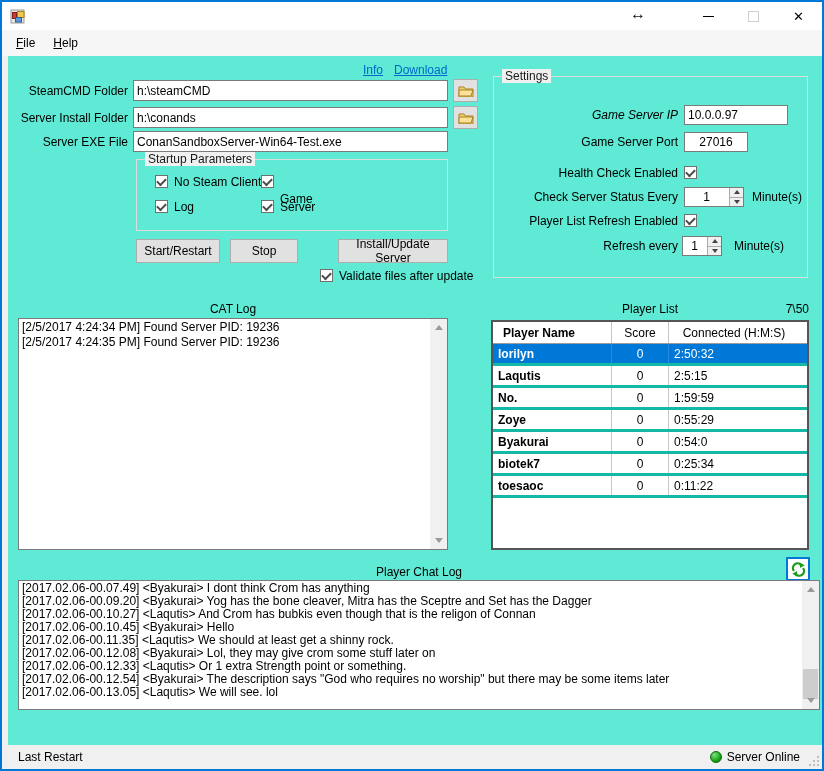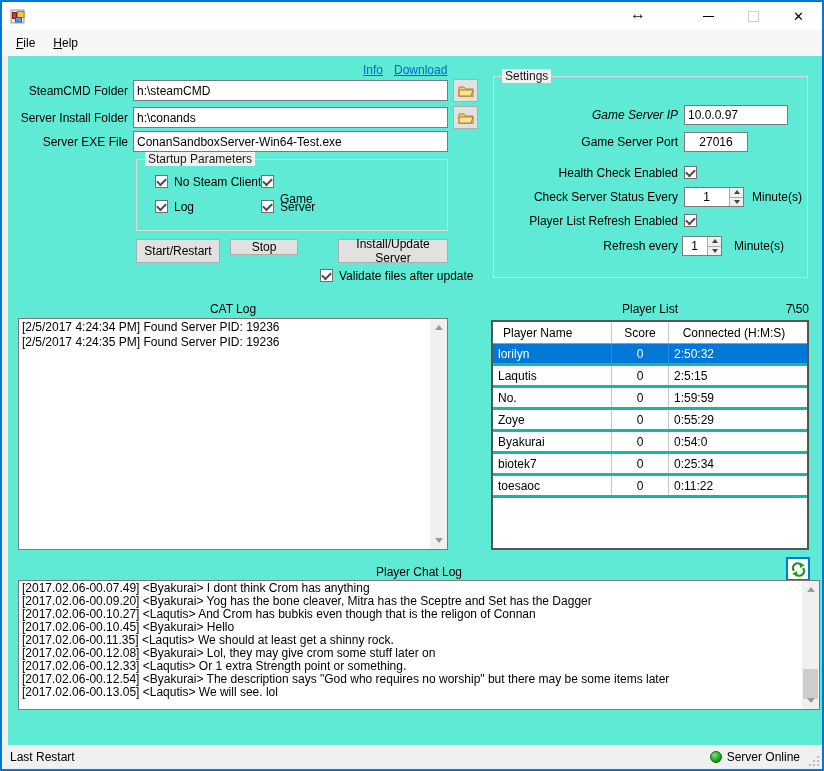--- a/index.html
+++ b/index.html
@@ -59,33 +59,33 @@
   .chev-up { width:0;height:0;border-left:4px solid transparent;border-right:4px solid transparent;border-bottom:5px solid #9a9a9a; }
   .chev-down { width:0;height:0;border-left:4px solid transparent;border-right:4px solid transparent;border-top:5px solid #9a9a9a; }
   .sb-thumb { position:absolute; left:1px; width:15px; background:#cdcdcd; }
 
   
   .ptable { position:absolute; left:483px; top:264px; width:318px; height:230px; background:#fff; border:2px solid #555; }
   .prow { display:flex; height:22px; border-bottom:3px solid #14b8a6; }
   .prow.header { border-bottom:1px solid #9b9b9b; }
   .pcell { border-right:1px solid #c6c6c6; display:flex; align-items:center; overflow:hidden; white-space:nowrap; }
   .pcell:last-child { border-right:none; }
-  .c-name { width:119px; padding-left:5px; }
+  .c-name { width:119px; padding-left:5px;font-weight:bold; }
   .c-score { width:57px; justify-content:center; }
   .c-conn { width:130px; padding-left:5px; }
   .header .c-name { padding-left:10px; }
   .header .c-conn { justify-content:center; padding-left:0; }
   .prow.selected { background:#0078d7; color:#fff; }
   .prow.selected .pcell { border-right-color:#2a8adf; }
 
   .refresh-btn { position:absolute; left:778px; top:501px; width:24px; height:24px; background:#fff; border:2px solid #0078d7; display:flex; align-items:center; justify-content:center; }
 
   
   .statusbar { position:absolute; left:0; top:743px; width:820px; height:24px; background:#f0f0f0; display:flex; align-items:center; }
-  .status-left { padding-left:8px; }
+  .status-left { padding-left:16px; }
   .status-right { margin-left:auto; display:flex; align-items:center; gap:5px; padding-right:22px; }
   .online-dot { width:12px; height:12px; border-radius:50%; background:radial-gradient(circle at 35% 30%, #7fe07f, #12a012 65%, #0a7a0a); border:1px solid #0a6a0a; }
   .grip { position:absolute; right:3px; bottom:3px; width:10px; height:10px; }
   .grip::after { content:""; position:absolute; right:0; bottom:0; width:2px; height:2px; background:#bdbdbd;
      box-shadow:-4px 0 0 #bdbdbd, -8px 0 0 #bdbdbd, 0 -4px 0 #bdbdbd, 0 -8px 0 #bdbdbd, -4px -4px 0 #bdbdbd; }
 </style>
 </head>
 <body>
 
 <div class="window">
@@ -140,21 +140,21 @@
     <span class="cb" style="left:147px; top:119px;" data-checked="true"></span>
     <span class="cb-label" style="left:166px; top:119px;">No Steam Client</span>
     <span class="cb" style="left:253px; top:119px;" data-checked="true"></span>
     <span class="cb-label" style="left:272px; top:119px;margin-top:17px;">Game</span>
     <span class="cb" style="left:147px; top:144px;" data-checked="true"></span>
     <span class="cb-label" style="left:166px; top:144px;">Log</span>
     <span class="cb" style="left:253px; top:144px;" data-checked="true"></span>
     <span class="cb-label" style="left:272px; top:144px;">Server</span>
 
     <button class="push-btn" style="left:128px; top:183px; width:84px; height:24px;">Start/Restart</button>
-    <button class="push-btn" style="left:222px; top:183px; width:68px; height:16px;">Stop</button>
+    <button class="push-btn" style="left:222px; top:183px; width:68px; height:24px;">Stop</button>
     <button class="push-btn" style="left:330px; top:183px; width:110px; height:24px;">Install/Update Server</button>
     <span class="cb" style="left:312px; top:213px;" data-checked="true"></span>
     <span class="cb-label" style="left:331px; top:213px;">Validate files after update</span>
 
     <div class="groupbox" style="left:485px; top:20px; width:315px; height:202px;">
       <span class="gb-title">Settings</span>
     </div>
     <div class="lbl" style="left:495px; top:52px; width:175px;font-style:italic;">Game Server IP</div>
     <input class="txt" style="left: 676px; top: 49px; width: 104px; height: 20px;" value="10.0.0.97">
     <div class="lbl" style="left:495px; top:79px; width:175px;">Game Server Port</div>

